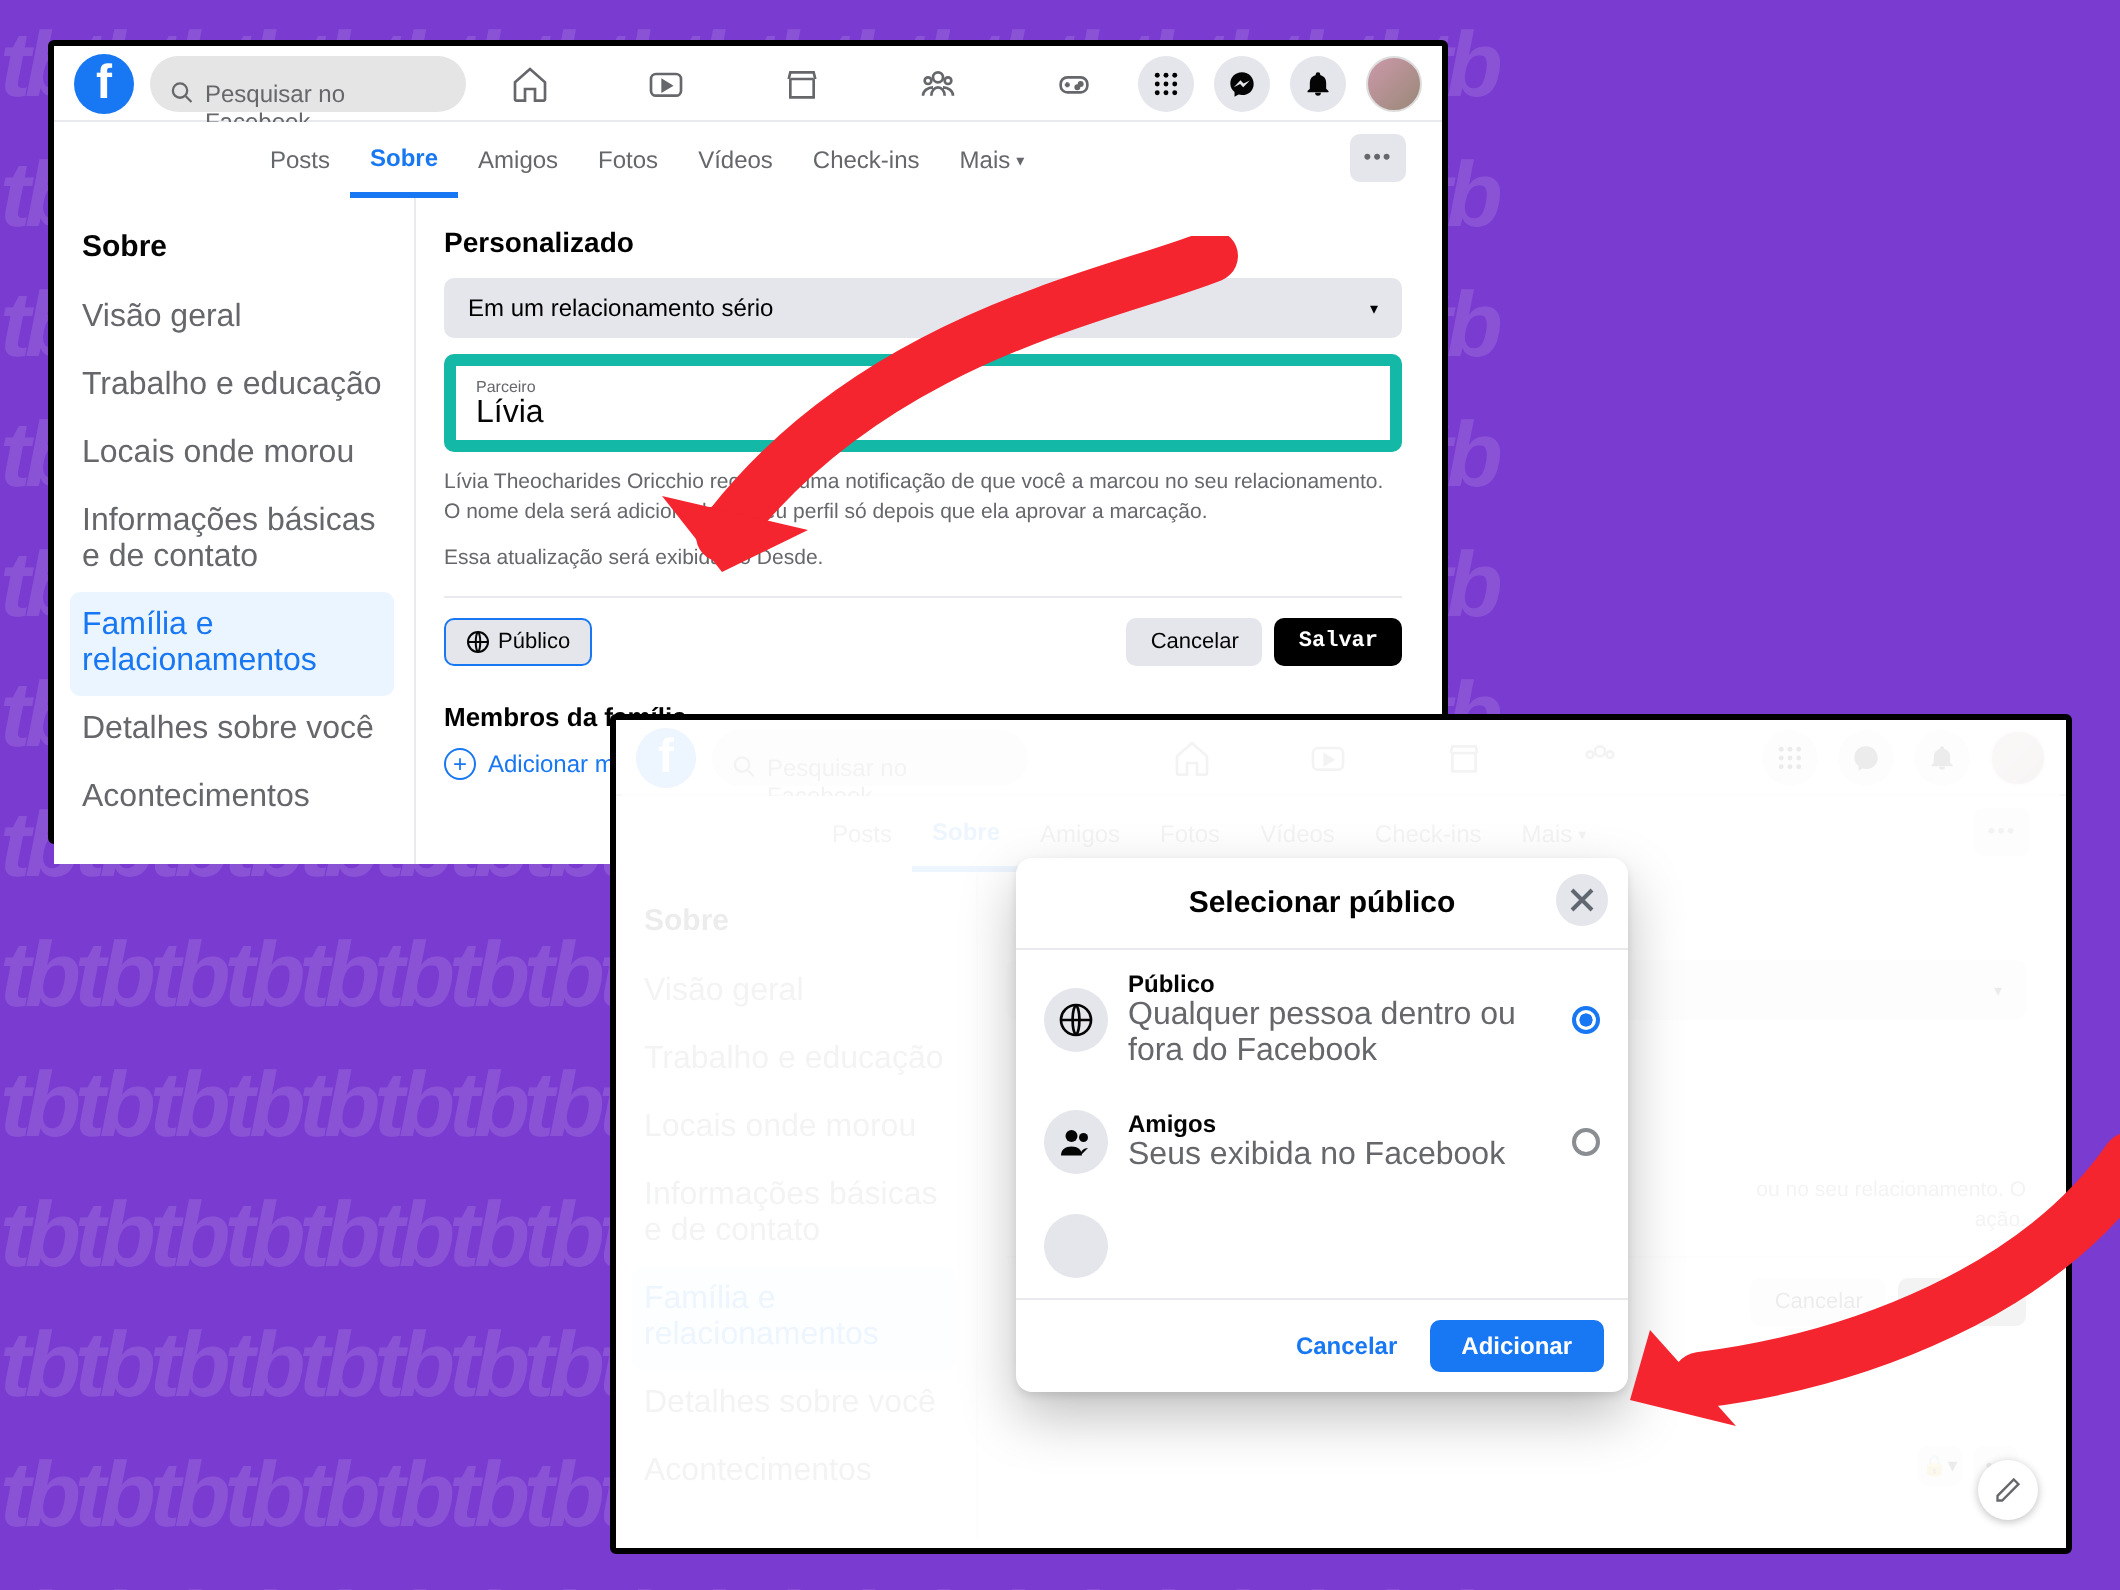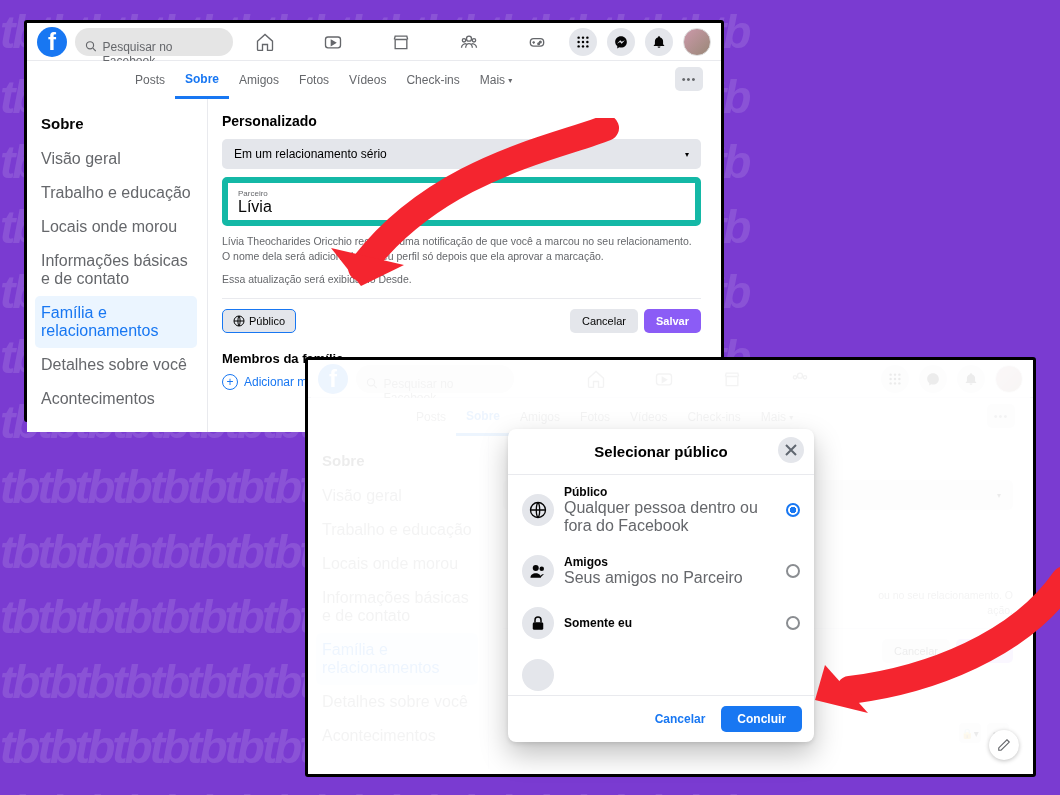--- a/index.html
+++ b/index.html
@@ -40,21 +40,21 @@
 .partner-field label { font-size:8px; color:#65676b; display:block; }
 .partner-field span { font-size:16px; color:#050505; }
 .since-row { display:flex; align-items:center; margin-top:10px; gap:6px; font-size:11px; }
 .since-dd { background:#e4e6eb; border-radius:5px; padding:5px 8px; font-size:11px; display:flex; align-items:center; gap:4px; }
 .since-dd::after { content:"▾"; font-size:7px; color:#888; }
 .note { font-size:10.5px; color:#65676b; line-height:1.45; margin-top:8px; }
 .ctrl-row { display:flex; align-items:center; justify-content:space-between; margin-top:10px; border-top:1px solid #e9eaee; padding-top:10px; }
 .privacy-btn { border:1.5px solid #1877f2; background:#e4e6eb; border-radius:5px; padding:5px 10px; font-size:11px; display:flex; align-items:center; gap:4px; color:#050505; }
 .btn { border:none; border-radius:5px; padding:6px 12px; font-size:11px; cursor:pointer; }
 .btn-sec { background:#e4e6eb; color:#050505; }
-.btn-pri { background:#8b5cf6; color:#fff; font-weight:600; }
+.btn-pri { background:#000000; color:#fff; font-weight:600;font-family:Liberation Mono, monospace; }
 .add-link { color:#1877f2; font-size:12px; display:flex; align-items:center; gap:6px; }
 .add-link .plus { width:16px; height:16px; border:1.5px solid #1877f2; border-radius:50%; display:flex; align-items:center; justify-content:center; font-size:12px; line-height:1; }
 
 
 .scrim { position:absolute; inset:3px; background:rgba(255,255,255,.78); }
 .dialog { position:absolute; left:200px; top:69px; width:306px; background:#fff; border-radius:8px; box-shadow:0 12px 28px rgba(0,0,0,.25),0 2px 4px rgba(0,0,0,.1); overflow:hidden; }
 .dialog-hd { text-align:center; padding:14px 0; font-size:15px; font-weight:700; position:relative; border-bottom:1px solid #e9eaee; }
 .dlg-close { position:absolute; right:10px; top:8px; width:26px; height:26px; border-radius:50%; background:#e4e6eb; display:flex; align-items:center; justify-content:center; color:#606770; font-size:14px; }
 .dlg-body { max-height:220px; overflow:auto; }
 .aud-row { display:flex; align-items:center; padding:10px 14px; gap:10px; cursor:pointer; }
@@ -364,43 +364,31 @@
         <div class="aud-row">
           <div class="aud-ic">
             <svg width="18" height="18" viewBox="0 0 24 24" fill="#050505">
               <circle cx="9" cy="8" r="4"></circle>
               <circle cx="17" cy="9" r="3"></circle>
               <path d="M2 21c0-4 3-6 7-6s7 2 7 6M15 21c0-3 2-5 5-5"></path>
             </svg>
           </div>
           <div class="aud-txt">
             <div class="t1">Amigos</div>
-            <div class="t2">Seus amigos no Parceiro</div>
-          </div>
-          <div class="radio"></div>
-        </div>
-        <div class="aud-row">
-          <div class="aud-ic">
-            <svg width="18" height="18" viewBox="0 0 24 24" fill="#050505">
-              <rect x="5" y="11" width="14" height="10" rx="2"></rect>
-              <path d="M8 11V8a4 4 0 1 1 8 0v3" fill="none" stroke="#050505" stroke-width="2"></path>
-            </svg>
-          </div>
-          <div class="aud-txt">
-            <div class="t1">Somente eu</div>
+            <div class="t2">Seus exibida no Facebook</div>
           </div>
           <div class="radio"></div>
         </div>
         <div class="aud-row">
           <div class="aud-ic"></div>
         </div>
       </div>
     <div class="dlg-ft">
       <button class="cancel">Cancelar</button>
-      <button class="done">Concluir</button>
+      <button class="done">Adicionar</button>
     </div>
   </div>
 
   <div class="edit-fab">
     <svg width="14" height="14" viewBox="0 0 24 24" fill="none" stroke="#65676b" stroke-width="2">
         <path d="M17 3l4 4L7 21H3v-4z"></path>
       </svg>
   </div>
 </div>
 

